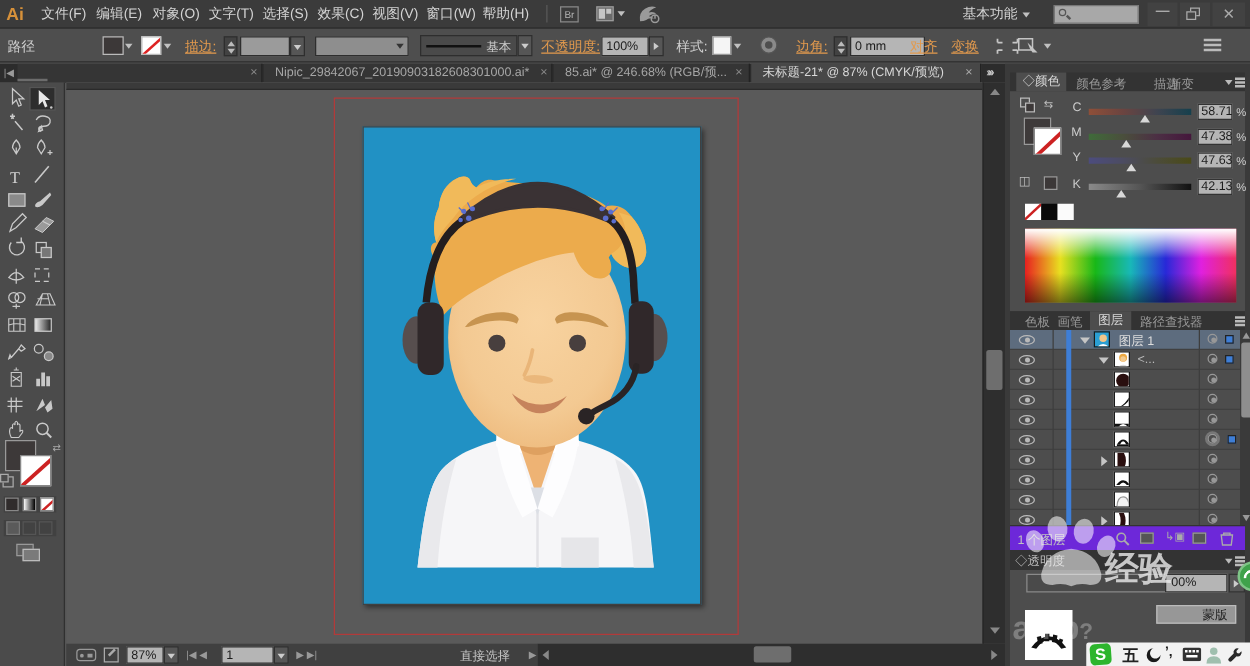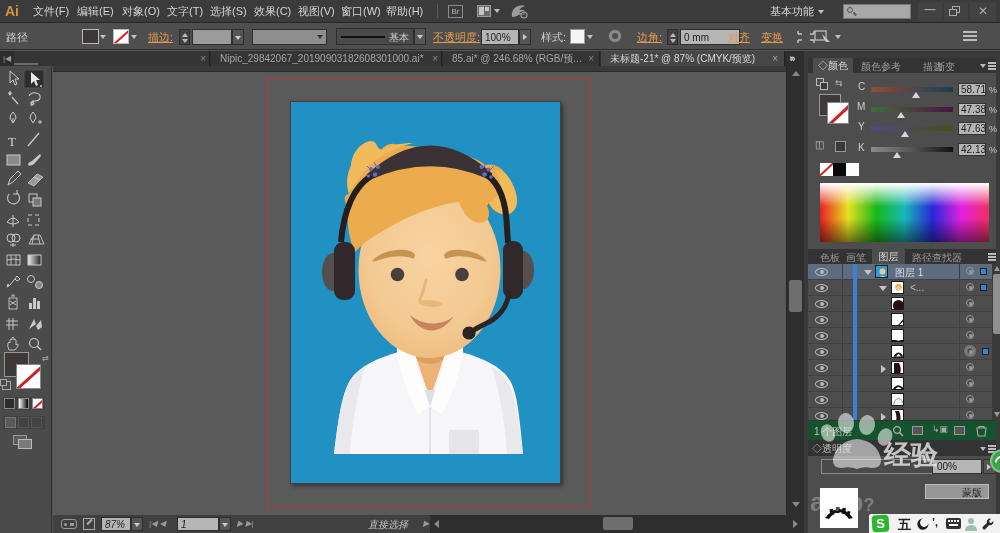--- a/index.html
+++ b/index.html
@@ -9,21 +9,21 @@
 .menu{color:#d4d4d4;font-size:11px;line-height:23px;position:absolute;top:0;}
 #ctrlbar{left:0;top:23px;width:1000px;height:27px;background:#4e4e4e;border-bottom:1px solid #2c2c2c;}
 .olink{color:#e39a4d;font-size:11px;text-decoration:underline;position:absolute;top:7px;}
 .ctxt{color:#cecece;font-size:11px;position:absolute;top:7px;}
 #tabbar{left:0;top:51px;width:1000px;height:15px;background:#2c2c2c;}
 .tab{position:absolute;top:0;height:15px;background:#353535;color:#a6a6a6;font-size:10px;line-height:15px;white-space:nowrap;overflow:hidden;border-right:1px solid #222;}
 #toolbar{left:0;top:66px;width:52px;height:467px;background:#4b4b4b;border-right:1px solid #303030;}
 #canvas{left:53px;top:66px;width:733px;height:449px;background:#5a5a5a;overflow:hidden;}
 #vscroll{left:786px;top:66px;width:18px;height:449px;background:#2e2e2e;border-left:1px solid #262626;}
 #dock{left:804px;top:51px;width:196px;height:482px;background:#3a3a3a;}
-#statusbar{left:53px;top:515px;width:377px;height:18px;background:#404040;font-style:italic;}
+#statusbar{left:53px;top:515px;width:377px;height:18px;background:#404040;}
 #hscroll{left:430px;top:515px;width:374px;height:18px;background:#2e2e2e;}
 .vbox{background:#b5b5b5;color:#1d1d1d;font-size:10px;}
 .lrow{position:absolute;left:0;width:188px;height:16px;border-bottom:1px solid #404040;}
 .leye{position:absolute;left:7px;top:3.5px;width:13px;height:8px;border:1px solid #b9b9b9;border-radius:50%;}
 .leye div{position:absolute;left:3.5px;top:1px;width:4px;height:4px;background:#b9b9b9;border-radius:50%;}
 .lbar{position:absolute;left:45px;top:0;width:4px;height:16px;background:#3e7ed6;}
 .lthumb{position:absolute;top:1px;width:13px;height:13px;background:#fff;border:1px solid #1a1a1a;overflow:hidden;}
 .lcirc{position:absolute;left:158px;top:3px;width:8px;height:8px;border:1px solid #989898;border-radius:50%;}
 .lcirc div{position:absolute;left:2px;top:2px;width:4px;height:4px;background:#989898;border-radius:50%;}
 .lsq{position:absolute;left:172px;top:4px;width:7px;height:7px;background:#3e7ed6;border:1px solid #222;}
@@ -527,21 +527,21 @@
         </div>
     </div>
     <div class="abs" style="left:34px;top:0;width:1px;height:156px;background:#3e3e3e;"></div>
     <div class="abs" style="left:151px;top:0;width:1px;height:156px;background:#3e3e3e;"></div>
     <div class="abs" style="left:184px;top:0;width:10px;height:156px;background:#3a3a3a;">
       <div class="abs" style="left:2px;top:2px;width:0;height:0;border-left:3.5px solid transparent;border-right:3.5px solid transparent;border-bottom:5px solid #999;"></div>
       <div class="abs" style="left:1px;top:10px;width:9px;height:60px;background:#8e8e8e;border-radius:2px;"></div>
       <div class="abs" style="left:2px;top:148px;width:0;height:0;border-left:3.5px solid transparent;border-right:3.5px solid transparent;border-top:5px solid #999;"></div>
     </div>
   </div>
-  <div class="abs" style="left:4px;top:369px;width:188px;height:20px;background:#14532d;border-top:1px solid #333;">
+  <div class="abs" style="left:4px;top:369px;width:188px;height:20px;background:#6d28d9;border-top:1px solid #333;">
     <div class="abs" style="left:6px;top:4px;color:#c0c0c0;font-size:10px;">1 个图层</div>
     <svg class="abs" style="left:84px;top:4px;" width="12" height="12" viewBox="0 0 12 12">
         <circle cx="5" cy="5" r="3.4" fill="none" stroke="#aaa" stroke-width="1.3"></circle>
         <path d="M7.5,7.5 L11,11" stroke="#aaa" stroke-width="1.6"></path>
       </svg>
     <div class="abs" style="left:104px;top:5px;width:11px;height:9px;border:1px solid #999;background:#555;"></div>
     <div class="abs" style="left:124px;top:3px;color:#aaa;font-size:9px;">↳▣</div>
     <div class="abs" style="left:146px;top:5px;width:11px;height:9px;border:1px solid #999;background:#555;"></div>
     <svg class="abs" style="left:168px;top:4px;" width="11" height="12" viewBox="0 0 11 12">
         <path d="M1,3 L10,3 L9,11 L2,11 Z M3,3 L3,1.5 L8,1.5 L8,3" fill="none" stroke="#aaa" stroke-width="1.1"></path>

